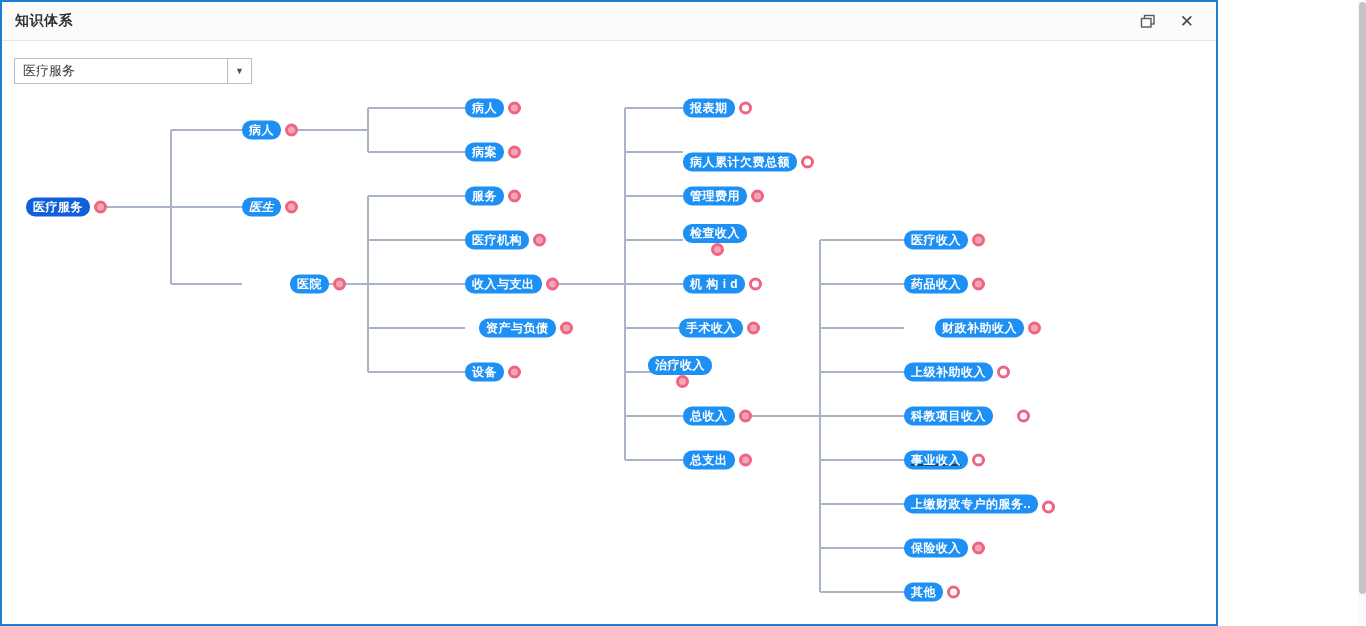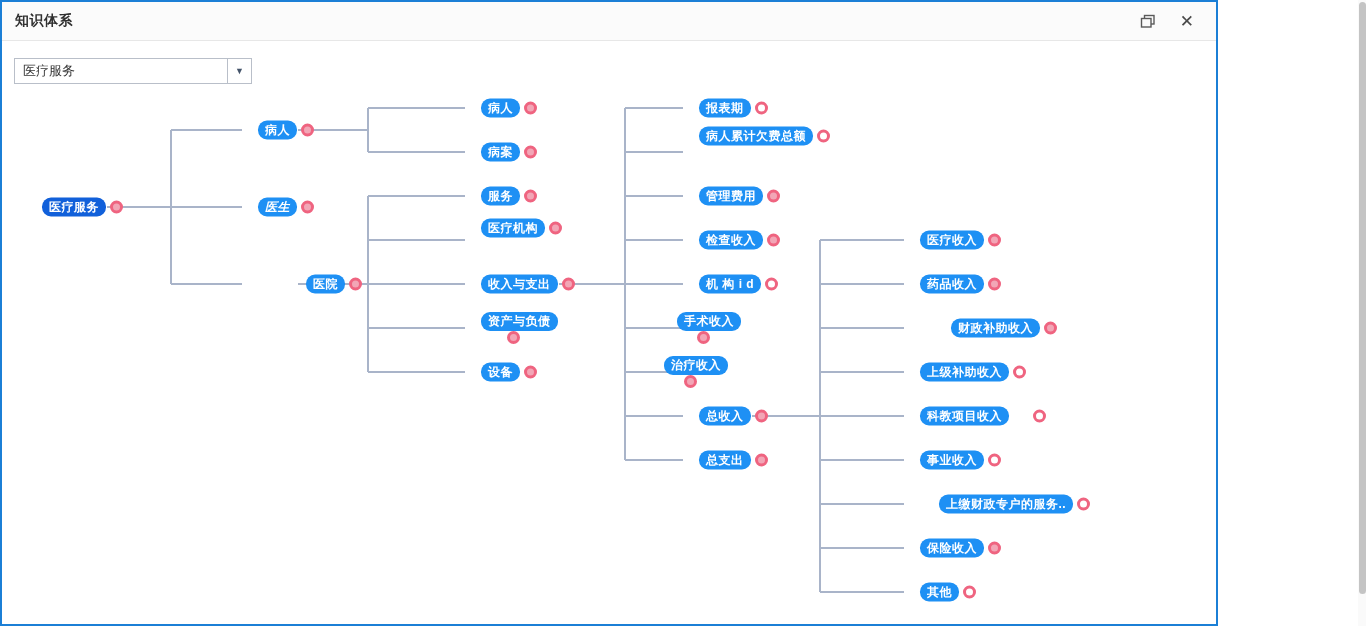--- a/index.html
+++ b/index.html
@@ -27,21 +27,21 @@
   .combo-text { flex:1; border:1px solid #b9bfc9; border-right:none; display:flex; align-items:center;
                 padding-left:8px; font-size:13px; color:#333; background:#fff; }
   .combo-btn { width:25px; border:1px solid #b9bfc9; background:#fff; display:flex; align-items:center;
                justify-content:center; font-size:9px; color:#44546a; cursor:pointer; }
 
   
   .diagram { position:absolute; left:0; top:0; width:1356px; height:624px; z-index:1; }
   svg.links { position:absolute; left:0; top:0; }
   .tnode { position:absolute; display:flex; align-items:center; transform:translateY(-50%); white-space:nowrap; }
   .tbox { background:var(--node-bg,#1e90f4); color:#fff; font-size:12px; font-weight:bold;
-          padding:3px 7px 3px 7px; border-radius:9px; line-height:13px; letter-spacing:0.5px; cursor:pointer;margin-left:16px; }
+          padding:3px 7px 3px 7px; border-radius:9px; line-height:13px; letter-spacing:0.5px; cursor:pointer; }
   .tnode.root .tbox { background:var(--root-bg,#1160da); }
   .tdot { width:13px; height:13px; border-radius:50%; margin-left:4px; flex:0 0 13px;
           border:3px solid var(--ring,#ef6480); cursor:pointer; }
   .tdot.filled { background:var(--dot-fill,#f2a6b6); }
   .tdot.hollow { background:#ffffff; }
 </style>
 </head>
 <body>
 
 <div class="stage">
@@ -91,49 +91,49 @@
             <span class="tdot filled"></span>
           </div>
           <div class="tnode" style="left: 240px; top: 282px; padding-left: 48px;">
             <span class="tbox">医院</span>
             <span class="tdot filled"></span>
           </div>
           <div class="tnode" style="left: 463px; top: 194px;">
             <span class="tbox">服务</span>
             <span class="tdot filled"></span>
           </div>
-          <div class="tnode" style="left: 463px; top: 226px;">
+          <div class="tnode" style="left: 463px; top: 238px;">
             <span class="tbox">医疗机构</span>
             <span class="tdot filled"></span>
           </div>
           <div class="tnode" style="left: 463px; top: 282px;">
             <span class="tbox">收入与支出</span>
             <span class="tdot filled"></span>
           </div>
           <div class="tnode" style="left: 681px; top: 106px;">
             <span class="tbox">报表期</span>
             <span class="tdot hollow"></span>
           </div>
-          <div class="tnode" style="left: 681px; top: 134px;">
+          <div class="tnode" style="left: 681px; top: 160px;">
             <span class="tbox">病人累计欠费总额</span>
             <span class="tdot hollow"></span>
           </div>
           <div class="tnode" style="left: 681px; top: 194px;">
             <span class="tbox">管理费用</span>
             <span class="tdot filled"></span>
           </div>
-          <div class="tnode" style="left: 681px; top: 238px;">
+          <div class="tnode" style="left: 681px; top: 238px; flex-direction: column;">
             <span class="tbox">检查收入</span>
             <span class="tdot filled"></span>
           </div>
           <div class="tnode" style="left: 681px; top: 282px;">
             <span class="tbox">机 构 i d</span>
             <span class="tdot hollow"></span>
           </div>
-          <div class="tnode" style="left: 659px; top: 326px; flex-direction: column;">
+          <div class="tnode" style="left: 677px; top: 326px;">
             <span class="tbox">手术收入</span>
             <span class="tdot filled"></span>
           </div>
           <div class="tnode" style="left: 646px; top: 370px; flex-direction: column;">
             <span class="tbox">治疗收入</span>
             <span class="tdot filled"></span>
           </div>
           <div class="tnode" style="left: 681px; top: 414px;">
             <span class="tbox">总收入</span>
             <span class="tdot filled"></span>
@@ -151,41 +151,41 @@
             <span class="tdot filled"></span>
           </div>
           <div class="tnode" style="left: 902px; top: 370px;">
             <span class="tbox">上级补助收入</span>
             <span class="tdot hollow"></span>
           </div>
           <div class="tnode" style="left: 902px; top: 414px; gap: 20px;">
             <span class="tbox">科教项目收入</span>
             <span class="tdot hollow"></span>
           </div>
-          <div class="tnode" style="left: 902px; top: 458px;">
+          <div class="tnode" style="left: 902px; top: 458px; text-decoration: underline;">
             <span class="tbox">事业收入</span>
             <span class="tdot hollow"></span>
           </div>
-          <div class="tnode" style="left: 921px; top: 502px;">
+          <div class="tnode" style="left: 902px; top: 502px; align-items: flex-end;">
             <span class="tbox">上缴财政专户的服务..</span>
             <span class="tdot hollow"></span>
           </div>
           <div class="tnode" style="left: 902px; top: 546px;">
             <span class="tbox">保险收入</span>
             <span class="tdot filled"></span>
           </div>
           <div class="tnode" style="left: 902px; top: 590px;">
             <span class="tbox">其他</span>
             <span class="tdot hollow"></span>
           </div>
           <div class="tnode" style="left: 681px; top: 458px;">
             <span class="tbox">总支出</span>
             <span class="tdot filled"></span>
           </div>
-          <div class="tnode" style="left: 463px; top: 326px; flex-direction: column;">
+          <div class="tnode" style="left: 477px; top: 326px;">
             <span class="tbox">资产与负债</span>
             <span class="tdot filled"></span>
           </div>
           <div class="tnode" style="left: 463px; top: 370px;">
             <span class="tbox">设备</span>
             <span class="tdot filled"></span>
           </div>
         </div>
     </div>
 

